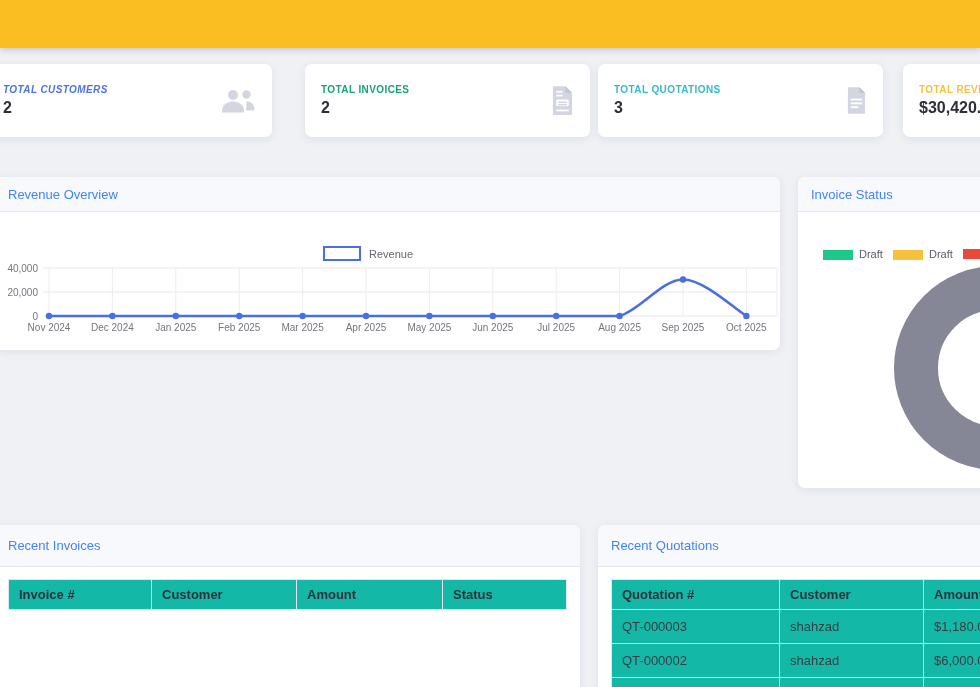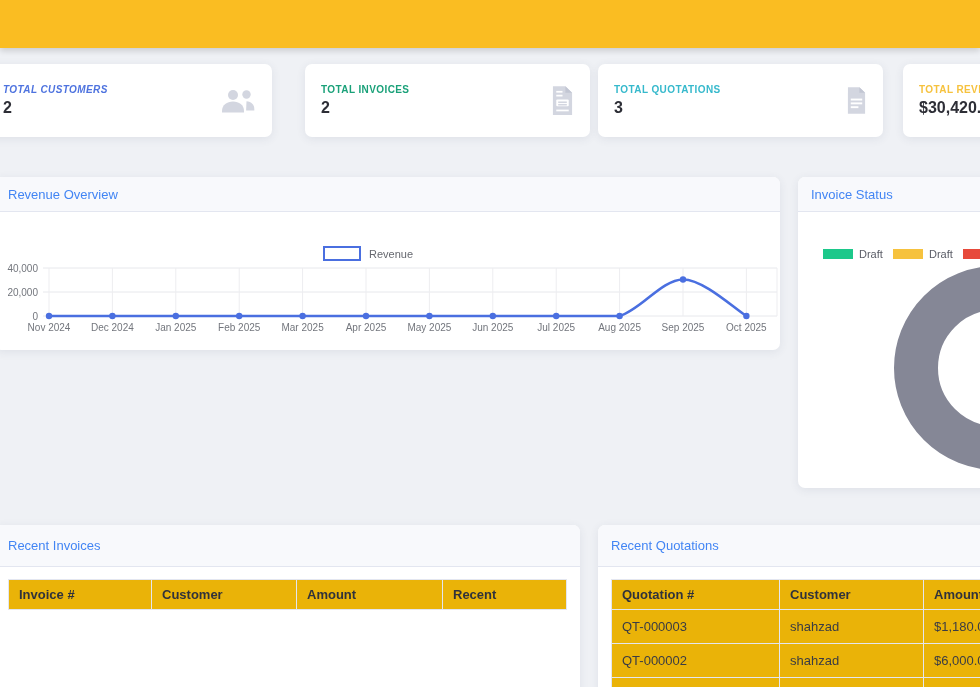--- a/index.html
+++ b/index.html
@@ -26,29 +26,29 @@
   
   #revenue-card{left:-5px;top:177px;width:785px;height:173px;}
   #revline{position:absolute;left:0;top:0;}
   #revline text{font-size:10px;fill:#73767d;}
   .rev-legend{position:absolute;left:328px;top:69px;display:flex;align-items:center;gap:8px;}
   .rev-box{width:34px;height:11px;border:2px solid #4a6fe0;background:#fff;display:inline-block;box-sizing:content-box;}
   .rev-label{font-size:11px;color:#66686f;}
   
   #status-card{left:798px;top:177px;width:380px;height:311px;}
   #status-legend{position:absolute;left:25px;top:71px;display:flex;align-items:center;}
-  .leg-item{display:flex;align-items:center;margin-right:8px;}
+  .leg-item{display:flex;align-items:flex-end;margin-right:8px;}
   .swatch{width:30px;height:10px;display:inline-block;margin-right:6px;}
   .leg-label{font-size:11px;color:#5a5c66;min-width:26px;}
   .donut{position:absolute;left:0;top:0;}
   
   #invoices-card{left:-5px;top:525px;width:585px;height:178px;}
   #quotations-card{left:598px;top:525px;width:520px;height:178px;}
   .tbl{border-collapse:collapse;margin:12px 13px;width:calc(100% - 26px);table-layout:fixed;
-       font-size:13px;background:#eab308;padding-left:28px;}
+       font-size:13px;background:#14b8a6;padding-left:28px;}
   .tbl th,.tbl td{border:1px solid #e3e6f0;text-align:left;overflow:hidden;white-space:nowrap;}
   .tbl th{padding:7px 10px;font-weight:700;color:#30323b;}
   .tbl td{padding:9px 10px;color:#3a3c44;}
 </style>
 </head>
 <body>
 
 <div id="stage">
 
   <div id="topbar" style="background: rgb(250, 189, 34);"></div>
@@ -198,21 +198,21 @@
           <col style="width: 143px;">
           <col style="width: 145px;">
           <col style="width: 146px;">
           <col>
         </colgroup>
         <thead>
           <tr>
             <th>Invoice #</th>
             <th>Customer</th>
             <th>Amount</th>
-            <th>Recent</th>
+            <th>Status</th>
           </tr>
         </thead>
         <tbody>
         </tbody>
       </table>
   </div>
 
   <div class="card" id="quotations-card">
     <div class="panel-header h41">
       <span>Recent Quotations</span>

